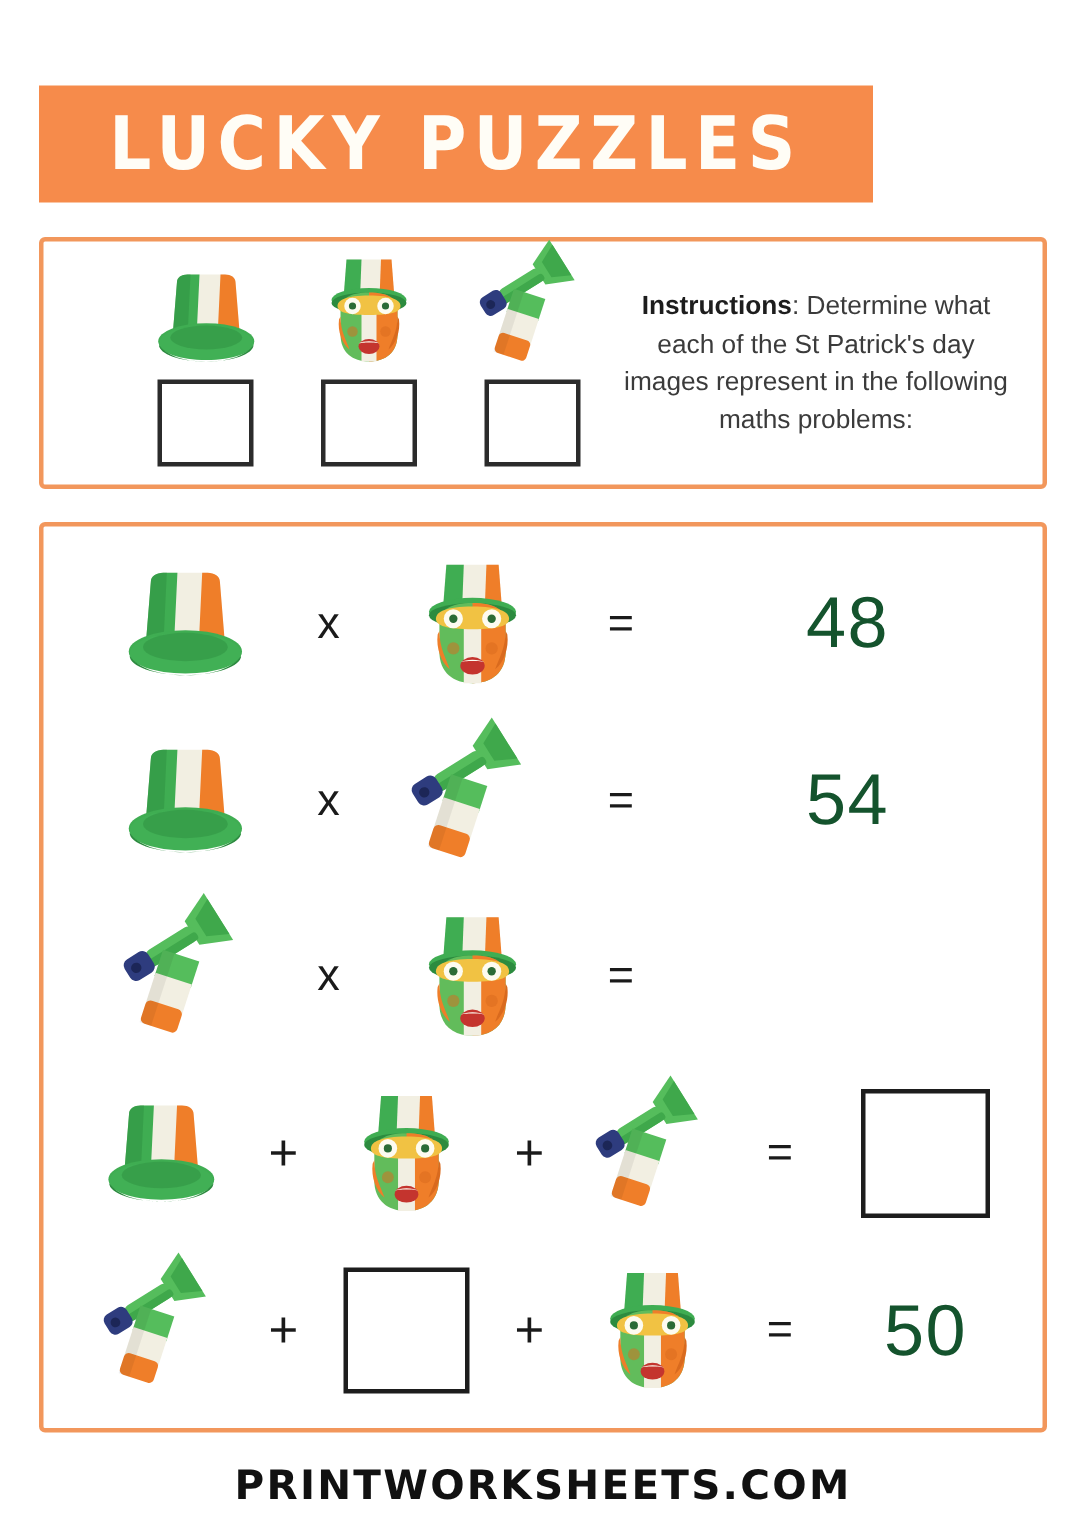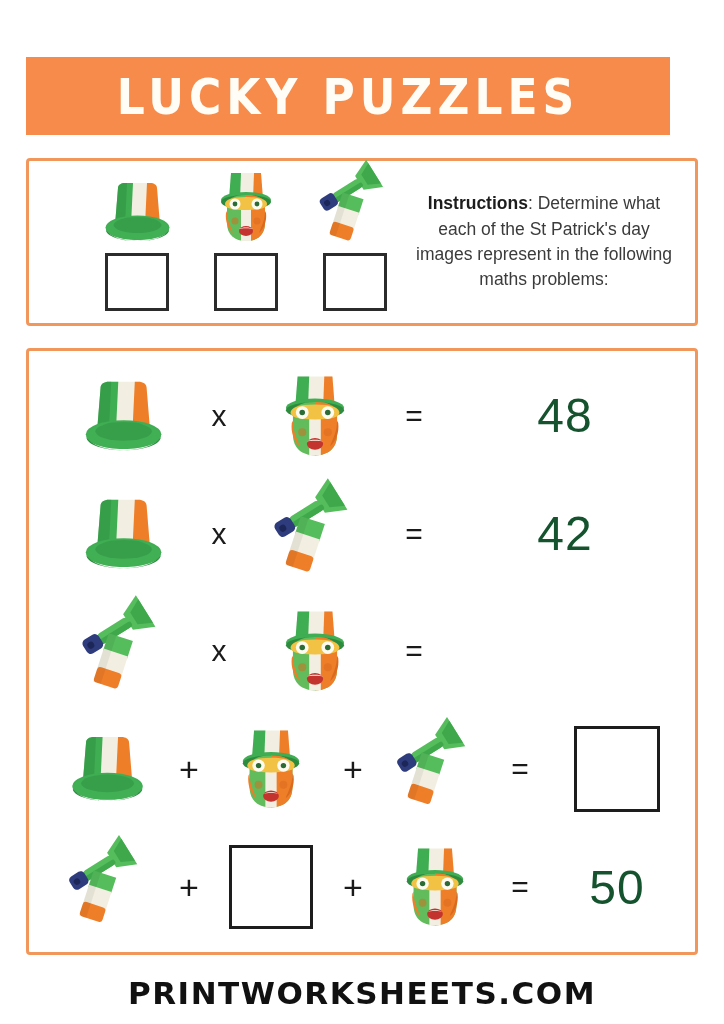--- a/index.html
+++ b/index.html
@@ -21,21 +21,21 @@
     box-sizing: border-box;
     position: relative;
     background: #fff;
   }
 
   
   .title-banner {
     position: absolute;
     left: 26px;
     top: 57px;
-    width: 644px;
+    width: 556px;
     height: 78px;
     background: #F68B4B;
     display: flex;
     align-items: center;
     justify-content: center;
   }
   .title-text {
     color: #FFFDF6;
     font-size: 44px;
     letter-spacing: 5px;
@@ -176,21 +176,21 @@
 
   
   .footer {
     position: absolute;
     left: 0;
     top: 975px;
     width: 724px;
     text-align: center;
   }
   .footer-text {
-    font-size: 31px;
+    font-size: 27px;
     font-weight: 700;
     color: #111;
     letter-spacing: 1.5px;
     font-family: "DejaVu Sans", sans-serif;
     text-transform: uppercase;
   }
 
   svg { display: block; overflow: visible; }
 </style>
 </head>
@@ -350,21 +350,21 @@
           <g transform="rotate(18 30 50)">
             <rect x="18" y="24" width="22" height="16" fill="#55BD5C"></rect>
             <rect x="18" y="38" width="22" height="18" fill="#F2EFE2"></rect>
             <rect x="18" y="54" width="22" height="14" rx="3" fill="#EF7E29"></rect>
             <rect x="18" y="24" width="7" height="44" fill="#000" opacity="0.06"></rect>
           </g>
         </svg>
       </div>
       <div class="eq-cell equals">=</div>
       <div class="eq-cell result-cell">
-        <span class="result-num">42</span>
+        <span class="result-num">54</span>
       </div>
     </div>
 
     <div class="eq-row">
       <div class="eq-cell icon-cell">
         <svg width="90" height="92" viewBox="0 0 78 74">
           <g transform="rotate(-32 39 37)">
             <path d="M56 10 L74 2 L74 34 L56 26 Z" fill="#55BD5C"></path>
             <path d="M62 12 L74 6 L74 30 L62 24 Z" fill="#3FA84B"></path>
             <rect x="26" y="13" width="32" height="10" rx="4" fill="#55BD5C"></rect>

